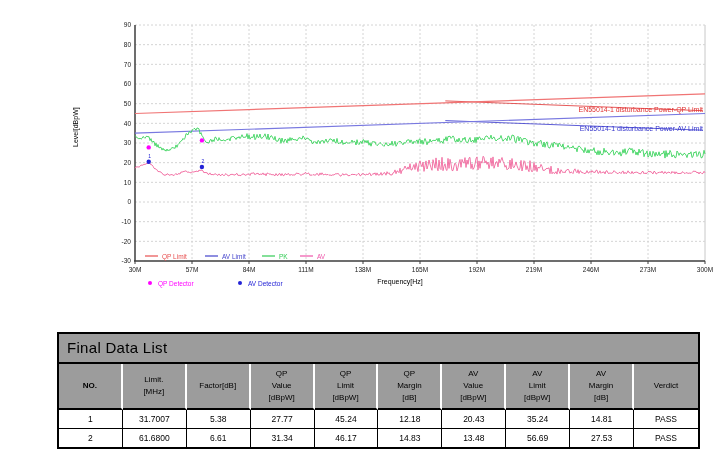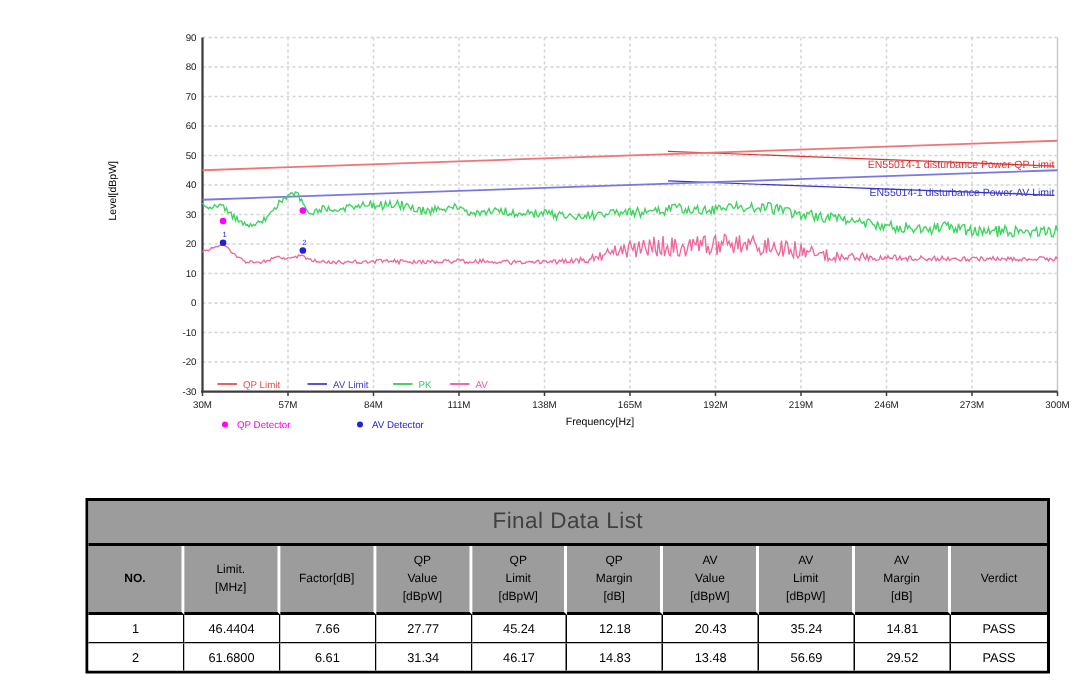--- a/index.html
+++ b/index.html
@@ -21,23 +21,23 @@
   }
 
   
   .data-table{
     position:absolute;left:57px;top:332px;width:643px;
     border-collapse:separate;border-spacing:0;
     border:2px solid #000;background:#fff;
     table-layout:fixed;
   }
   .data-table .title-cell{
-    background:#9c9c9c;color:#404040;
+    background:#9c9c9c;color:#000000;
     font-size:15px;letter-spacing:0.3px;
-    text-align:center;padding:5px 8px 6px 8px;
+    text-align:left;padding:5px 8px 6px 8px;
     border-bottom:2px solid #000;height:16px;
   }
   .data-table th{
     background:#9c9c9c;color:#000;font-weight:normal;
     font-size:8px;line-height:1.5;text-align:center;vertical-align:middle;
     border-right:2px solid #fff;border-bottom:2px solid #000;
     padding:4px 1px;height:33px;white-space:pre-line;
   }
   .data-table th:last-child{border-right:none;text-align:center;}
   .data-table td.cell{
@@ -170,38 +170,38 @@
           <th style="width: 65px;">AV
 Limit
 [dBpW]</th>
           <th style="width: 64px;">AV
 Margin
 [dB]</th>
           <th style="width: 84px;">Verdict</th>
         </tr>
     <tr>
           <td class="cell">1</td>
-          <td class="cell">46.4404</td>
-          <td class="cell">7.66</td>
+          <td class="cell">31.7007</td>
+          <td class="cell">5.38</td>
           <td class="cell">27.77</td>
           <td class="cell">45.24</td>
           <td class="cell">12.18</td>
           <td class="cell">20.43</td>
           <td class="cell">35.24</td>
           <td class="cell">14.81</td>
           <td class="cell">PASS</td>
         </tr>
         <tr>
           <td class="cell">2</td>
           <td class="cell">61.6800</td>
           <td class="cell">6.61</td>
           <td class="cell">31.34</td>
           <td class="cell">46.17</td>
           <td class="cell">14.83</td>
           <td class="cell">13.48</td>
           <td class="cell">56.69</td>
-          <td class="cell">29.52</td>
+          <td class="cell">27.53</td>
           <td class="cell">PASS</td>
         </tr>
       </tbody>
   </table>
 
 </div>
 
 </body></html>

